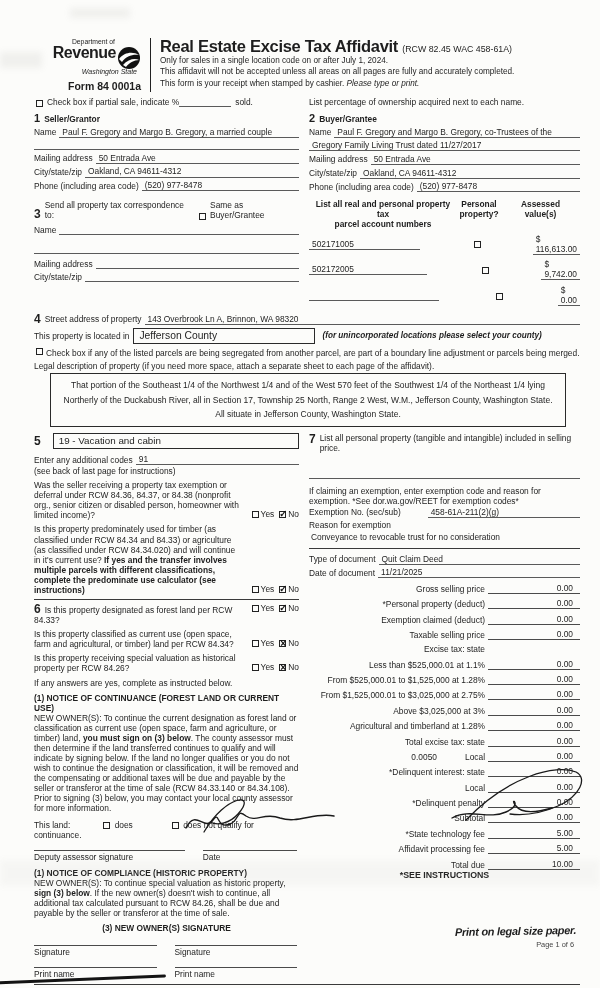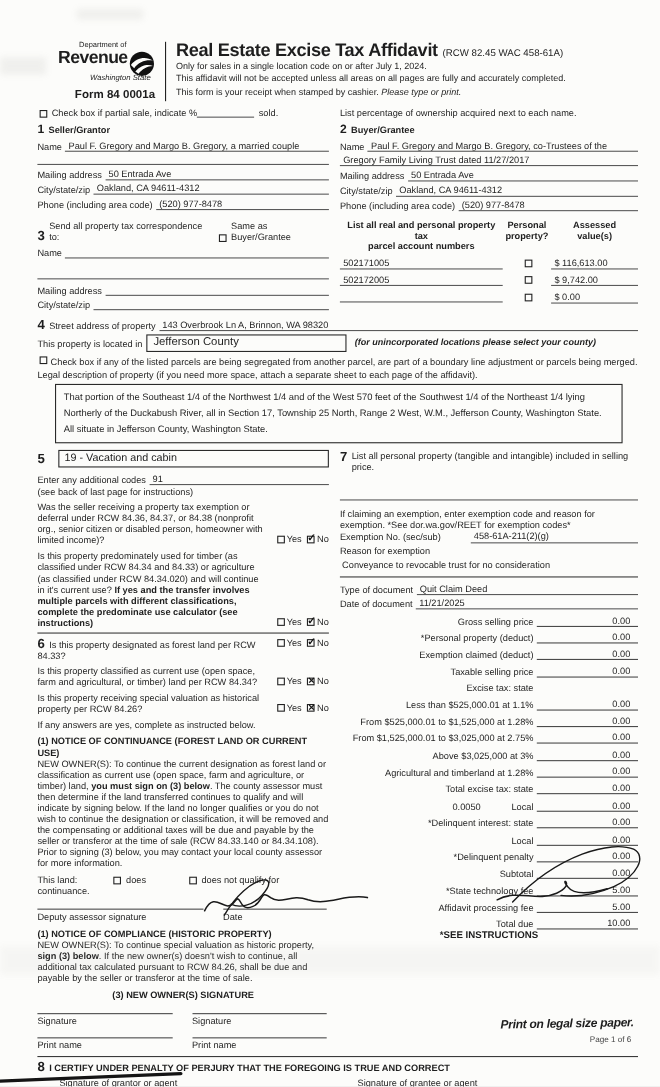--- a/index.html
+++ b/index.html
@@ -18,41 +18,41 @@
   .revline{display:flex;justify-content:flex-end;align-items:flex-start;line-height:.9;}
   .revword{font-size:16px;font-weight:bold;letter-spacing:-.5px;}
   .wastate{font-size:7px;font-style:italic;padding-right:4px;margin-top:-2px;}
   .formno{font-size:10.5px;font-weight:bold;margin-top:3px;}
   .vdiv{border-left:1.6px solid #222;margin-right:9px;}
   .titleblk{flex:1;}
   .title{font-size:16.5px;font-weight:bold;letter-spacing:-.3px;line-height:1;}
   .title .rcw{font-size:8.8px;font-weight:normal;letter-spacing:0;}
   .note{font-size:8.2px;margin-top:1.5px;}
   
-  .fl{display:flex;align-items:flex-end;margin-top:2.5px;}
+  .fl{display:flex;align-items:center;margin-top:2.5px;}
   .lbl{white-space:nowrap;margin-right:3px;}
   .uval{flex:1;border-bottom:.9px solid #5a5a5a;padding:0 3px 0 3px;min-height:10px;white-space:nowrap;overflow:hidden;}
   
   .cb{display:inline-block;width:7px;height:7px;border:1px solid #222;vertical-align:-1px;position:relative;margin:0 2px 0 5px;flex:none;}
   .cb.ck:after{content:"✓";position:absolute;left:-1px;top:-4px;font-size:9.5px;font-weight:bold;color:#111;}
   .cb.xx:after{content:"×";position:absolute;left:0;top:-3.5px;font-size:10px;font-weight:bold;color:#111;}
   .yn{white-space:nowrap;flex:none;}
   
   .cols{display:flex;align-items:flex-start;}
   .colL{width:265px;flex:none;}
   .colR{flex:1;margin-left:10px;min-width:0;}
   
   .ptable .phead{display:flex;text-align:center;font-weight:bold;line-height:1.15;}
-  .prow{display:flex;align-items:flex-start;margin-top:4.5px;}
+  .prow{display:flex;align-items:center;margin-top:4.5px;gap:40px;}
   .pnum{width:148px;border-bottom:.9px solid #5a5a5a;padding:0 3px;min-height:10px;}
   .pchk{width:44px;text-align:center;}
   .pval{flex:1;border-bottom:.9px solid #5a5a5a;padding:0 3px;min-height:10px;}
   
   .inbox{border:1.4px solid #2a2a2a;padding:1px 5px;font-size:10.3px;}
-  .legalbox{border:1.4px solid #2a2a2a;margin:2px 14px 6px 16px;padding:4px 7px;line-height:1.75;font-size:8.5px;}
+  .legalbox{border:1.4px solid #2a2a2a;margin:2px 14px 6px 16px;padding:4px 7px;line-height:1.75;font-size:8.5px;text-align:center;}
   
   .q{display:flex;margin-top:4px;}
   .qt{flex:1;padding-right:3px;}
   .qyn{align-self:flex-end;padding-bottom:1px;}
   
   .trow{display:flex;justify-content:flex-end;align-items:flex-end;margin-top:4.3px;}
   .tpre{margin-right:28px;}
   .tlab{text-align:right;white-space:nowrap;}
   .tline{width:92px;flex:none;border-bottom:.9px solid #4a4a4a;text-align:right;padding-right:7px;margin-left:3px;min-height:10px;}
   .trow.hd .tline{border-bottom:none;}

